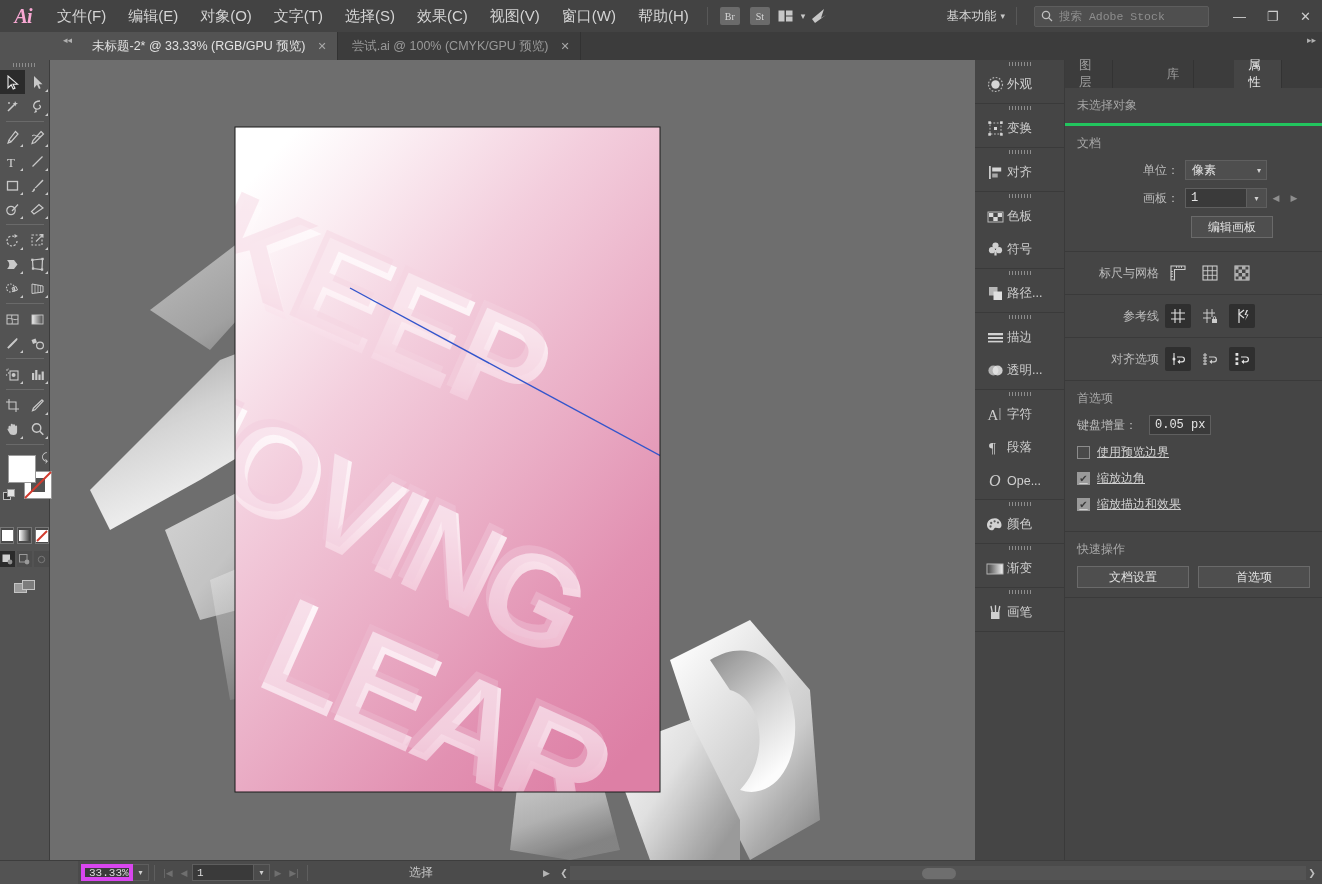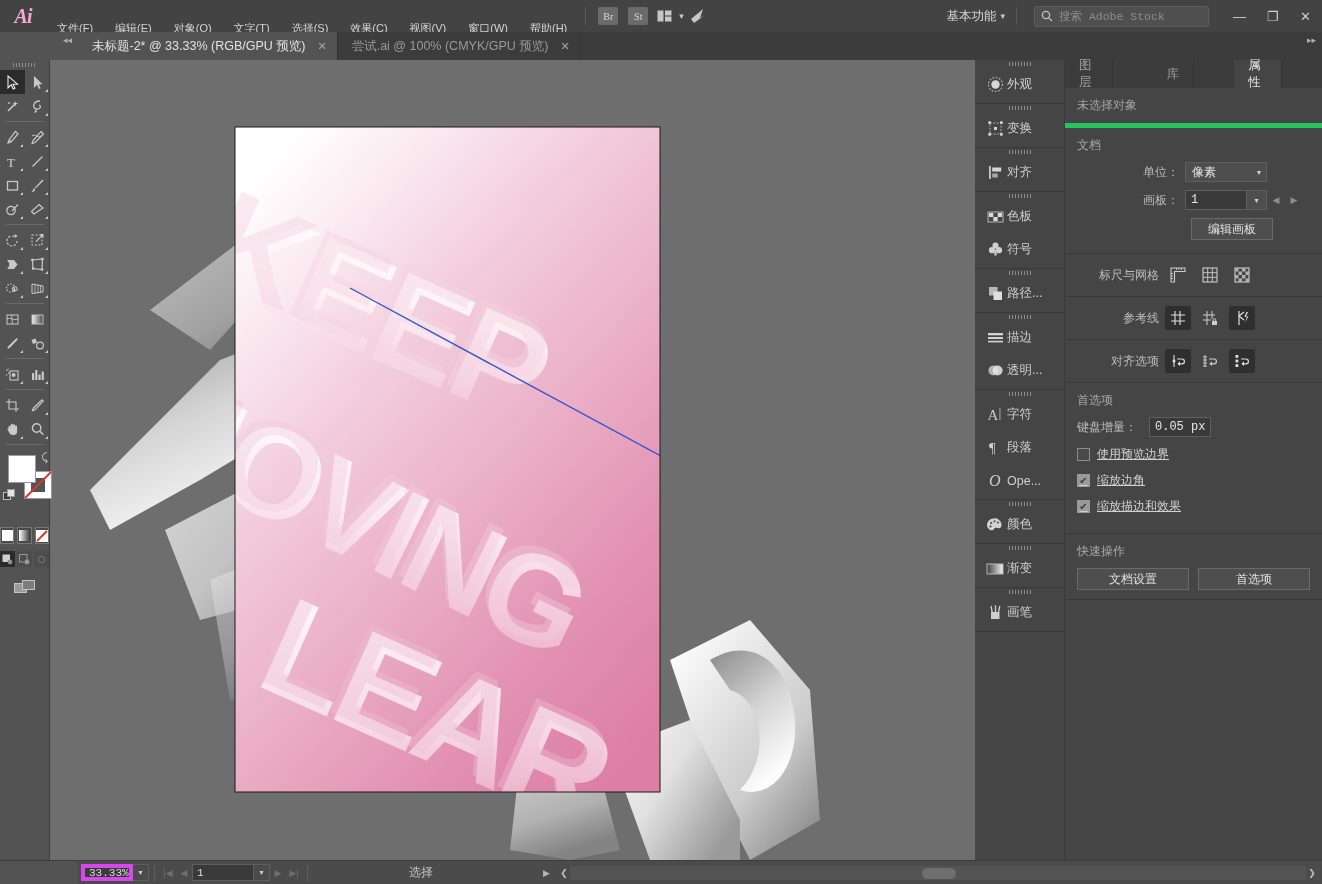--- a/index.html
+++ b/index.html
@@ -15,21 +15,21 @@
   .menubar{
     position:absolute; left:0; top:0; width:1322px; height:32px;
     background:#434343; display:flex; align-items:center;
   }
   .ai-logo{
     width:46px; height:32px; display:flex; align-items:center; justify-content:center;
     color:#f9a8d4; font-size:20px; font-weight:bold; font-style:italic;
     letter-spacing:-1px; font-family:"Liberation Serif",serif;
   }
   .menu-item{
-    padding:12px 11px; height:32px; line-height:32px; color:#d4d4d4; font-size:11px;
+    padding:0 11px; height:32px; line-height:32px; color:#d4d4d4; font-size:15px;
     white-space:nowrap; cursor:default;
   }
   .mb-sep{ width:1px; height:18px; background:#585858; margin:0 7px; }
   .app-btn{
     width:20px; height:18px; margin:0 5px; background:#6b6b6b; border-radius:2px;
     color:#d8d8d8; font-size:10px; display:flex; align-items:center; justify-content:center;
     font-family:"Liberation Serif",serif;
   }
   .ws-icon{ width:22px; height:32px; display:flex; align-items:center; justify-content:center; }
   .chev{ font-size:9px; color:#c8c8c8; padding:0 4px; }
@@ -167,21 +167,21 @@
   .props{
     position:absolute; right:0; top:60px; width:257px; height:800px; background:#454545;
   }
   .prop-tabs{ display:flex; height:28px; background:#3c3c3c; align-items:flex-end;gap:40px;}
   .prop-tab{ height:28px; padding:0 14px; display:flex; align-items:center; font-size:12.5px;
     color:#9f9f9f; border-right:1px solid #333;}
   .prop-tab.active{ background:#454545; color:#e6e6e6;}
   .prop-rest{ flex:1; height:28px; background:#3c3c3c;}
   .sec{ border-bottom:1px solid #3a3a3a; padding:9px 12px;}
   .sec-title{ font-size:12px; color:#a8a8a8; margin-bottom:8px;}
-  .no-sel{ font-size:12px; color:#a4a4a4; padding:9px 12px; border-bottom:5px solid #22c55e;}
+  .no-sel{ font-size:12px; color:#a4a4a4; padding:9px 12px; border-bottom:3px solid #22c55e;}
   .row{ display:flex; align-items:center; margin-bottom:8px;}
   .row:last-child{ margin-bottom:4px;}
   .row-lbl{ font-size:12px; color:#bcbcbc; text-align:right; width:108px; padding-right:6px;}
   .select{
     height:20px; background:#4e4e4e; border:1px solid #5f5f5f; display:flex; align-items:center;
     color:#e0e0e0; font-size:12px; padding-left:6px; position:relative;
   }
   .select .cv{ position:absolute; right:5px; font-size:8px; color:#d2d2d2;}
   .w-unit{ width:82px;}
   .txt-in{ height:20px; background:#3a3a3a; border:1px solid #5f5f5f; color:#e6e6e6;

